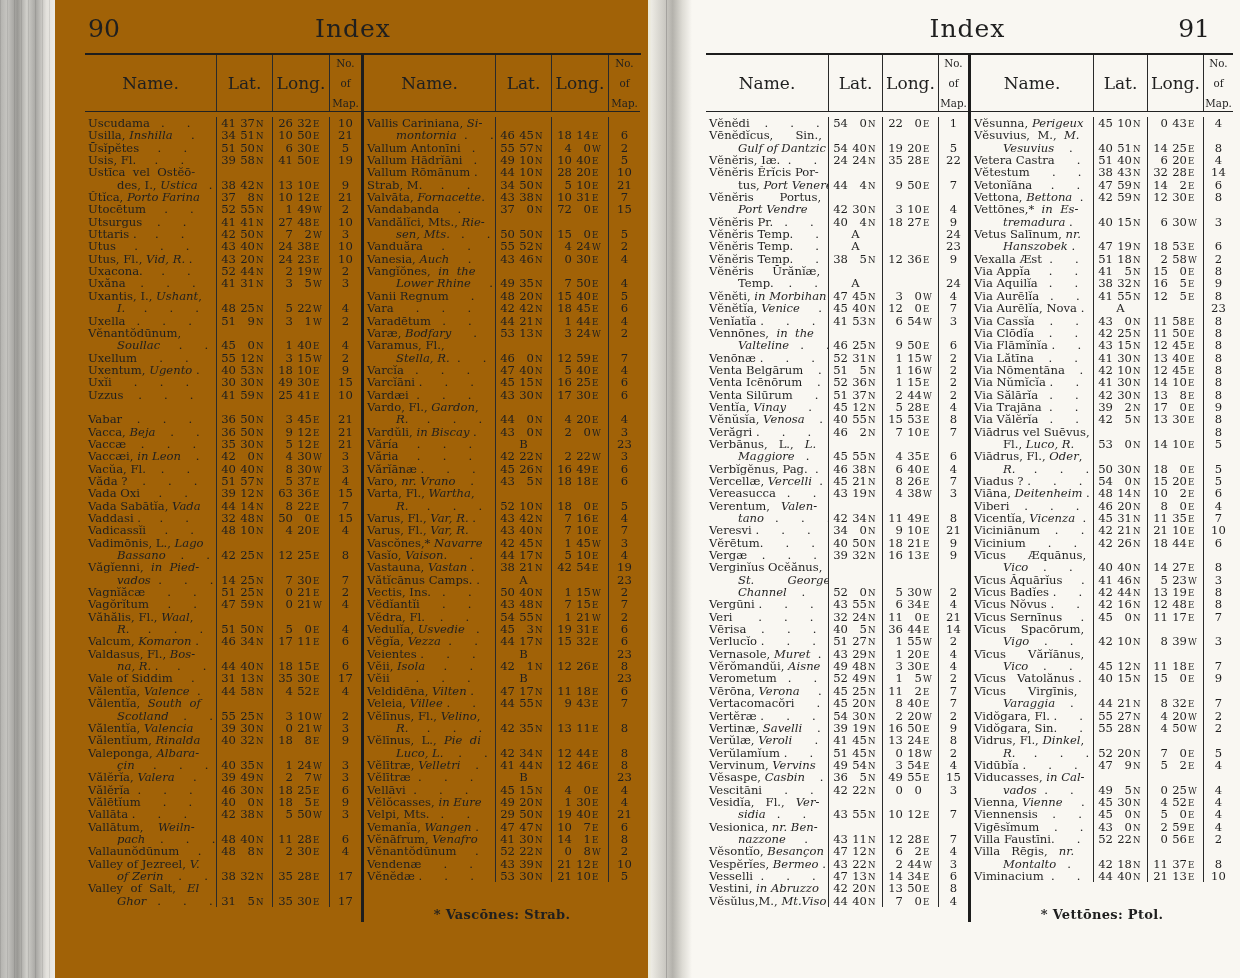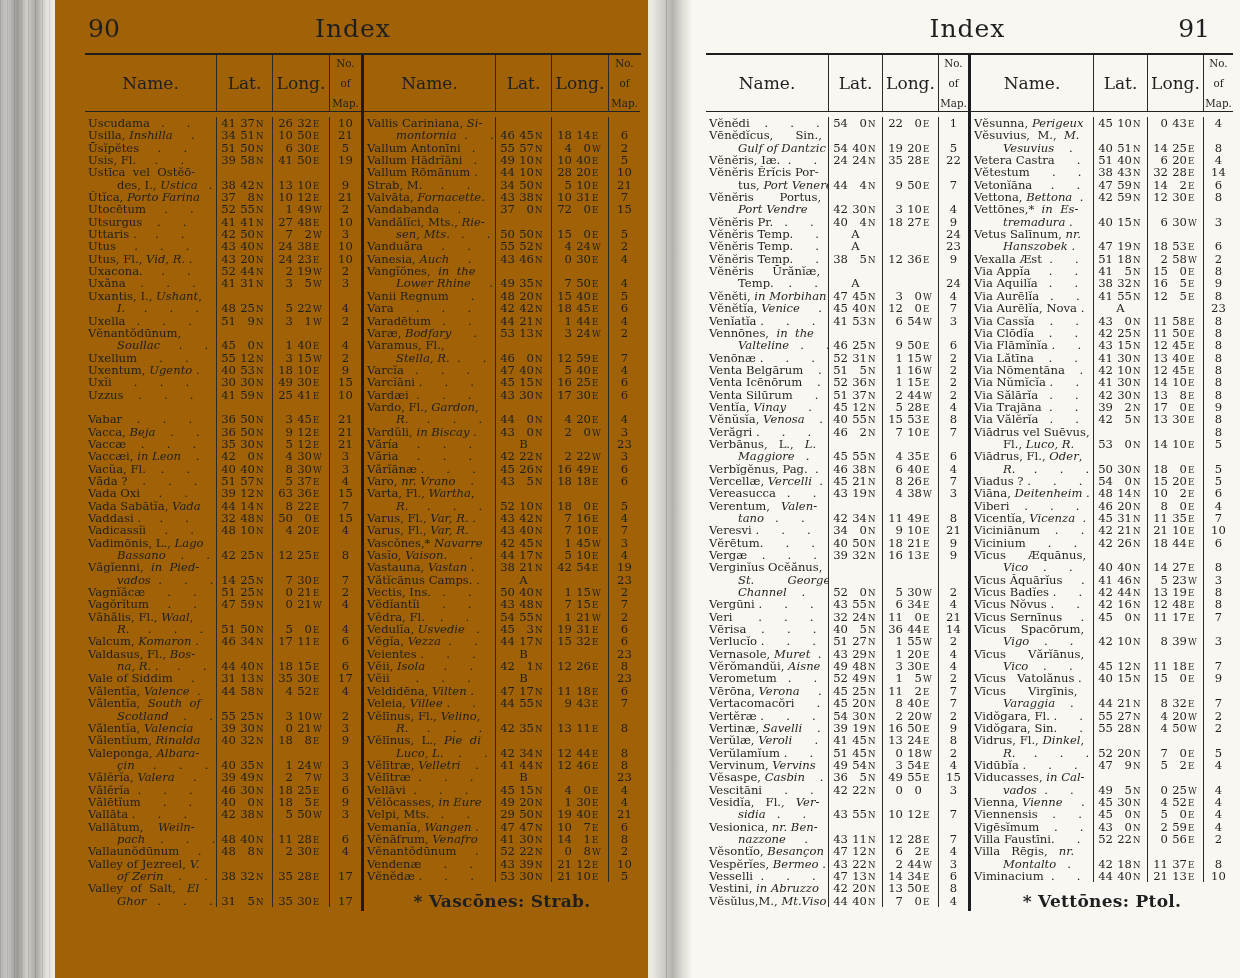--- a/index.html
+++ b/index.html
@@ -54,21 +54,21 @@
   .row .cn{white-space:pre;overflow:hidden;padding-left:3px;}
   .row .cn.ind{padding-left:32px;}
   .row .clat,.row .clon{white-space:nowrap;overflow:hidden;}
   .deg,.mm{display:inline-block;text-align:right;}
   .clat .deg{width:19px;} .clat .mm{width:17px;margin-left:2px;}
   .clon .deg{width:20px;} .clon .mm{width:17px;margin-left:2px;}
   .dd{display:inline-block;width:9px;font-size:8.6px;padding-left:1px;}
   .letter{display:block;text-align:center;width:100%;}
   .cmap{font-size:11.6px;}
 
-  .footnote{text-align:center;font-size:17px;font-weight:bold;margin-top:9px;letter-spacing:.3px;}
+  .footnote{text-align:center;font-size:13px;font-weight:bold;margin-top:25px;letter-spacing:.3px;}
   i{font-style:italic;}
 </style>
 </head>
 <body>
 
 <div class="edge-strip"></div>
 <div class="gutter"></div>
 
 <div class="page page-left">
   <div class="ph">

